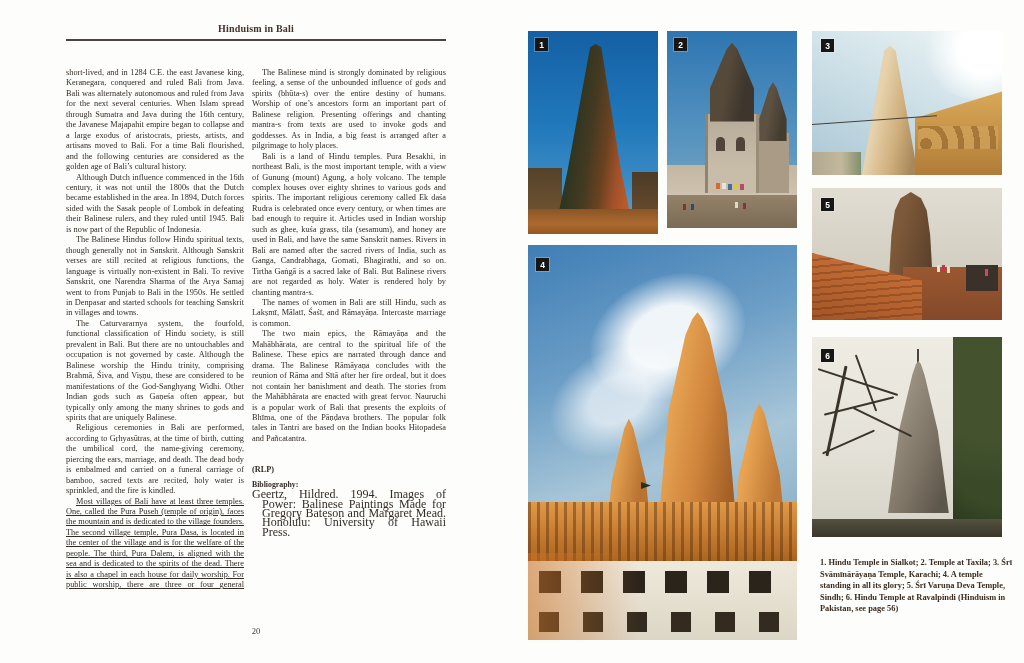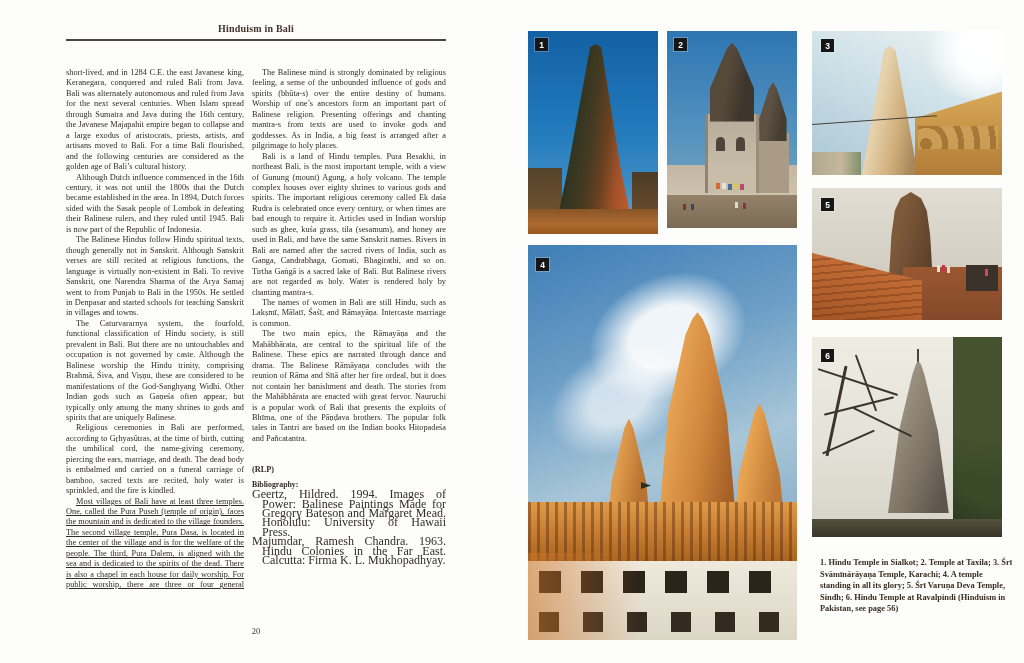--- a/index.html
+++ b/index.html
@@ -219,21 +219,20 @@
   </div>
 
   <div class="col col-right">
     <p>The Balinese mind is strongly dominated by religious feeling, a sense of the unbounded influence of gods and spirits (bhūta-s) over the entire destiny of humans. Worship of one’s ancestors form an important part of Balinese religion. Presenting offerings and chanting mantra-s from texts are used to invoke gods and goddesses. As in India, a big feast is arranged after a pilgrimage to holy places.</p>
     <p>Bali is a land of Hindu temples. Pura Besakhi, in northeast Bali, is the most important temple, with a view of Gunung (mount) Agung, a holy volcano. The temple complex houses over eighty shrines to various gods and spirits. The important religious ceremony called Ek daśa Rudra is celebrated once every century, or when times are bad enough to require it. Articles used in Indian worship such as ghee, kuśa grass, tila (sesamum), and honey are used in Bali, and have the same Sanskrit names. Rivers in Bali are named after the sacred rivers of India, such as Ganga, Candrabhaga, Gomati, Bhagirathi, and so on. Tirtha Gaṅgā is a sacred lake of Bali. But Balinese rivers are not regarded as holy. Water is rendered holy by chanting mantra-s.</p>
     <p>The names of women in Bali are still Hindu, such as Lakṣmī, Mālatī, Śaśī, and Rāmayāṇa. Intercaste marriage is common.</p>
     <p>The two main epics, the Rāmayāṇa and the Mahābhārata, are central to the spiritual life of the Balinese. These epics are narrated through dance and drama. The Balinese Rāmāyaṇa concludes with the reunion of Rāma and Sītā after her fire ordeal, but it does not contain her banishment and death. The stories from the Mahābhārata are enacted with great fervor. Nauruchi is a popular work of Bali that presents the exploits of Bhīma, one of the Pāṇḍava brothers. The popular folk tales in Tantri are based on the Indian books Hitopadeśa and Pañcatantra.</p>
     <div class="signature">(RLP)</div>
     <div class="bib-heading">Bibliography:</div>
     <div class="bib-entry">Geertz, Hildred. 1994. Images of Power: Balinese Paintings Made for Gregory Bateson and Margaret Mead. Honolulu: University of Hawaii Press.</div>
-    <div class="bib-entry">Majumdar, Ramesh Chandra. 1963. Hindu Colonies in the Far East. Calcutta: Firma K. L. Mukhopadhyay.</div>
   </div>
 
   <div class="page-number">20</div>
 
   <figure class="photo photo1">
     <div class="layer p1-sky"></div>
     <div class="layer p1-ruin-left"></div>
     <div class="layer p1-ruin-right"></div>
     <div class="layer p1-tower"></div>
     <div class="layer p1-ground"></div>

